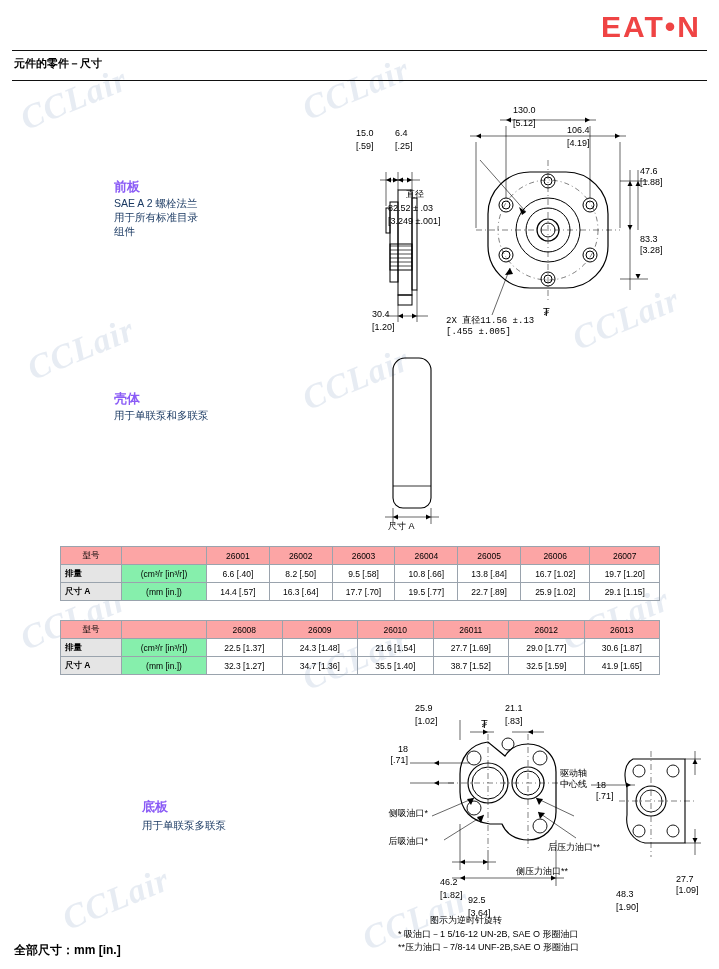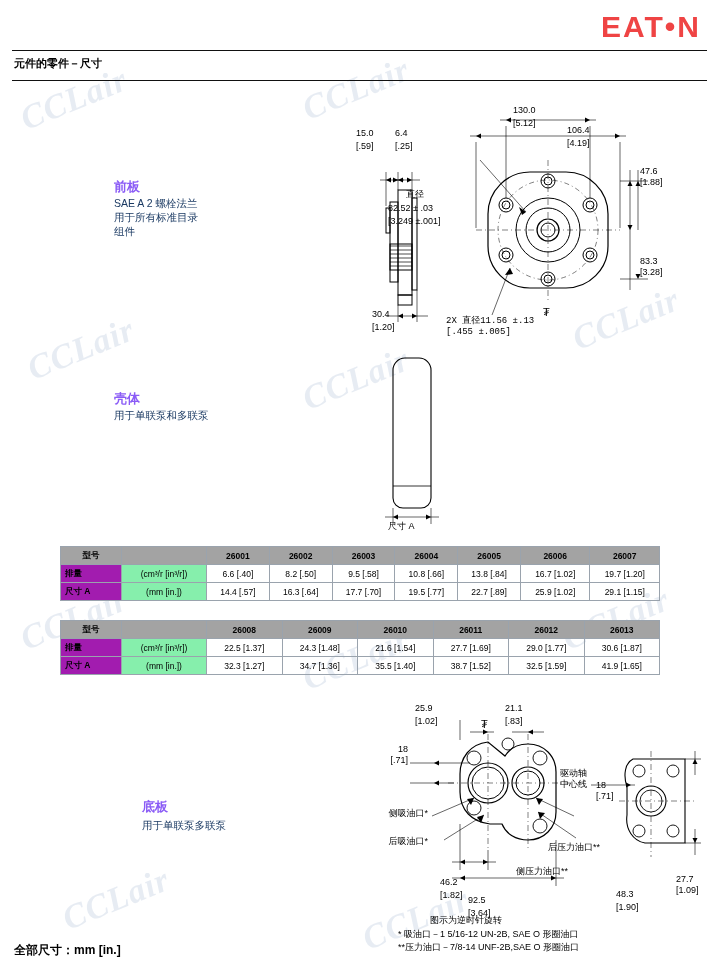--- a/index.html
+++ b/index.html
@@ -34,22 +34,22 @@
   .dimR{position:absolute;font-size:9px;line-height:11px;text-align:right;color:#000;}
 
   
   table.spec{
     position:absolute;border-collapse:collapse;font-size:8.5px;
   }
   table.spec th, table.spec td{
     border:1px solid #9aa3ad;padding:2px 4px;text-align:center;white-space:nowrap;
     height:13px;
   }
-  table.spec th{background:#a3a3a3;font-weight:bold;margin-top:13px;}
-  table.spec td.rowhead{background:#a21caf;font-weight:bold;text-align:left;width:52px;}
+  table.spec th{background:#fca5a5;font-weight:normal;margin-top:13px;}
+  table.spec td.rowhead{background:#e5e5e5;font-weight:bold;text-align:left;width:52px;}
   table.spec td.unit{background:#86efac;text-align:center;width:76px;font-weight:normal;}
 
   .footer-note{position:absolute;font-size:9px;line-height:12px;}
   .footer-left{position:absolute;left:14px;bottom:14px;font-size:12px;font-weight:bold;}
 
   svg{position:absolute;overflow:visible;}
 </style>
 </head>
 <body>
 
@@ -186,21 +186,21 @@
   <line x1="40" y1="118" x2="22" y2="165" stroke="#000" stroke-width="0.6"></line>
   <polygon points="40,118 35,125 43,124" fill="#000"></polygon>
 </svg>
 
 <div class="dim" style="left:513px;top:104px;width:70px;white-space:pre-line;">130.0
 [5.12]</div>
 <div class="dim" style="left:567px;top:124px;width:66px;white-space:pre-line;">106.4
 [4.19]</div>
 <div class="dimL" style="left:640px;top:166px;width:44px;white-space:pre-line;">47.6
 [1.88]</div>
-<div class="dimL" style="left:640px;top:256px;width:44px;white-space:pre-line;">83.3
+<div class="dimL" style="left:640px;top:234px;width:44px;white-space:pre-line;">83.3
 [3.28]</div>
 <div class="dim" style="left:406px;top:188px;width:50px;">直径</div>
 <div class="dim" style="left:388px;top:202px;width:90px;white-space:pre-line;">82.52 ± .03
 [3.249 ±.001]</div>
 <div class="dimL" style="left:446px;top:316px;width:130px;white-space:pre-line;font-family:Liberation Mono, monospace;">2X 直径11.56 ±.13
 [.455 ±.005]</div>
 <div class="dim" style="left:543px;top:306px;width:14px;font-size:11px;">₮</div>
 
 <div class="sec-title" style="left:114px;top:390px;">壳体</div>
 <div class="sec-sub" style="left:114px;top:408px;width:160px;">用于单联泵和多联泵</div>

